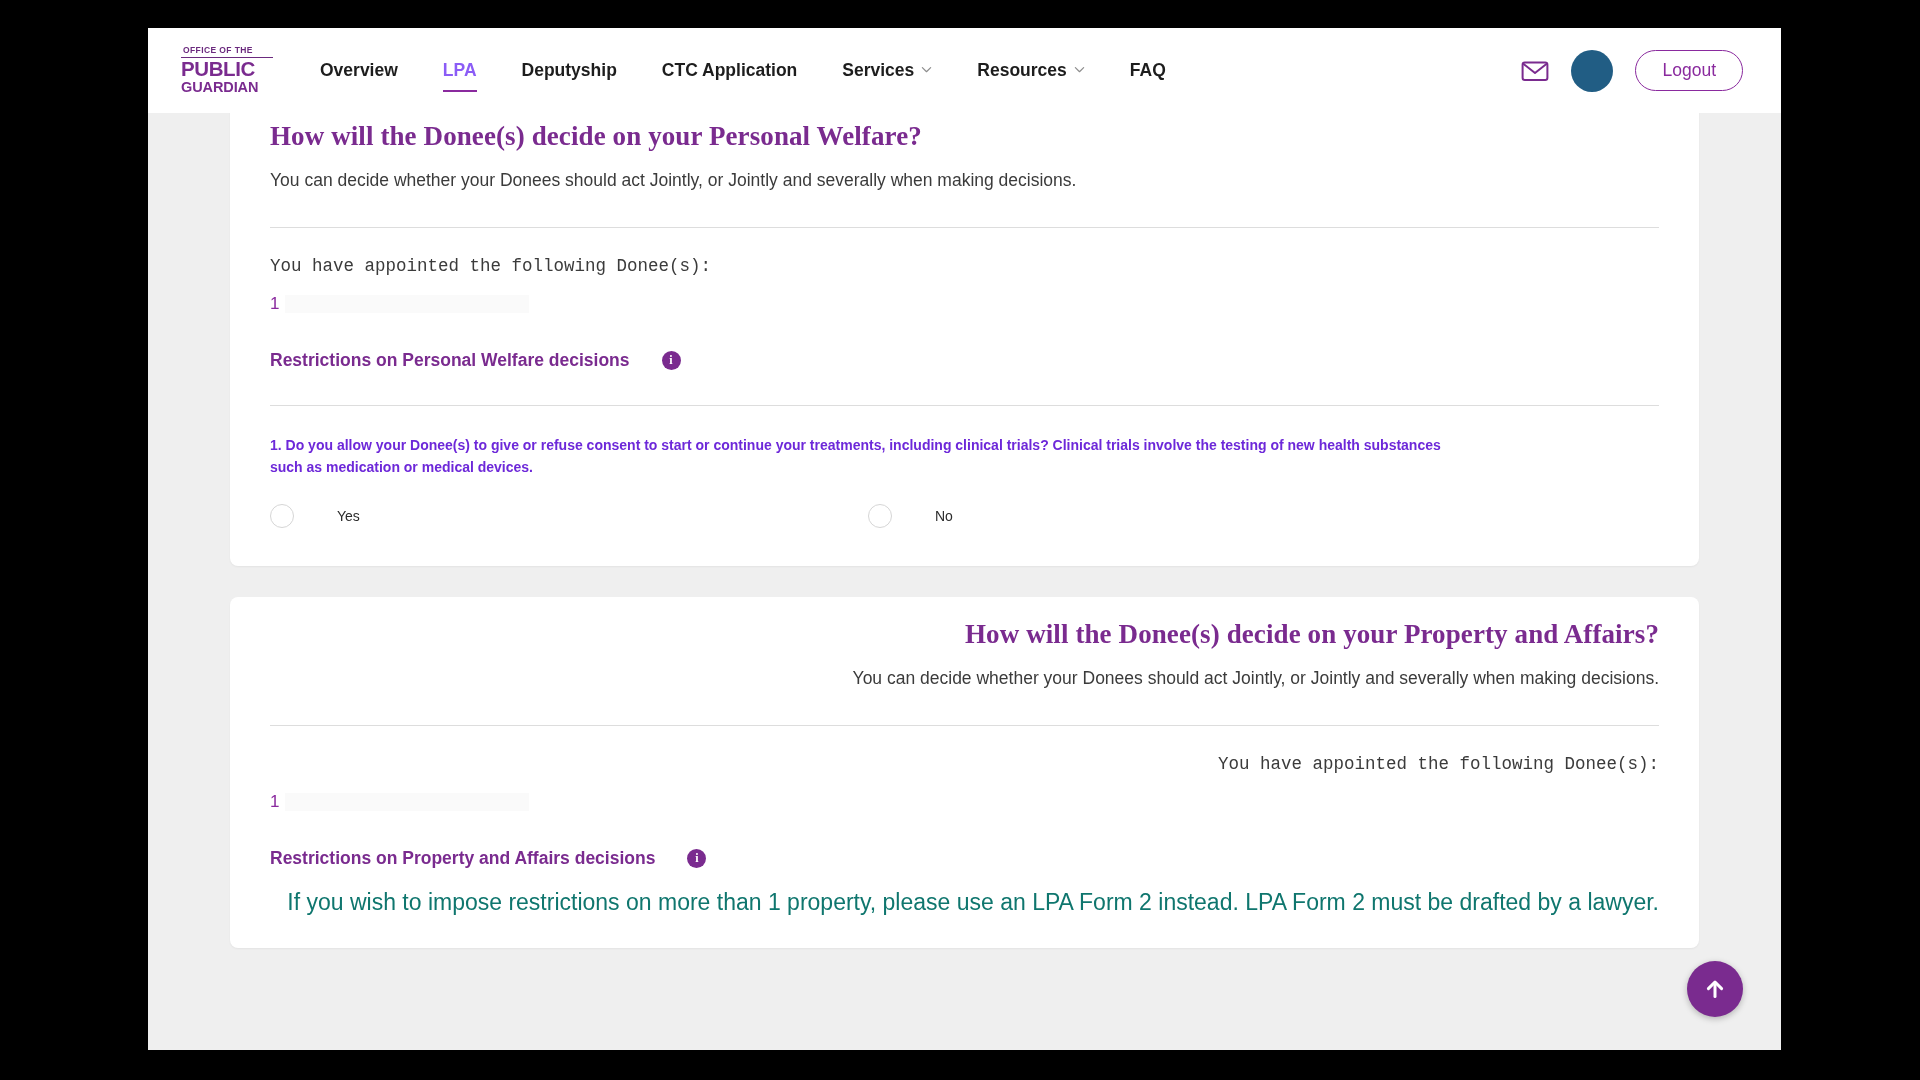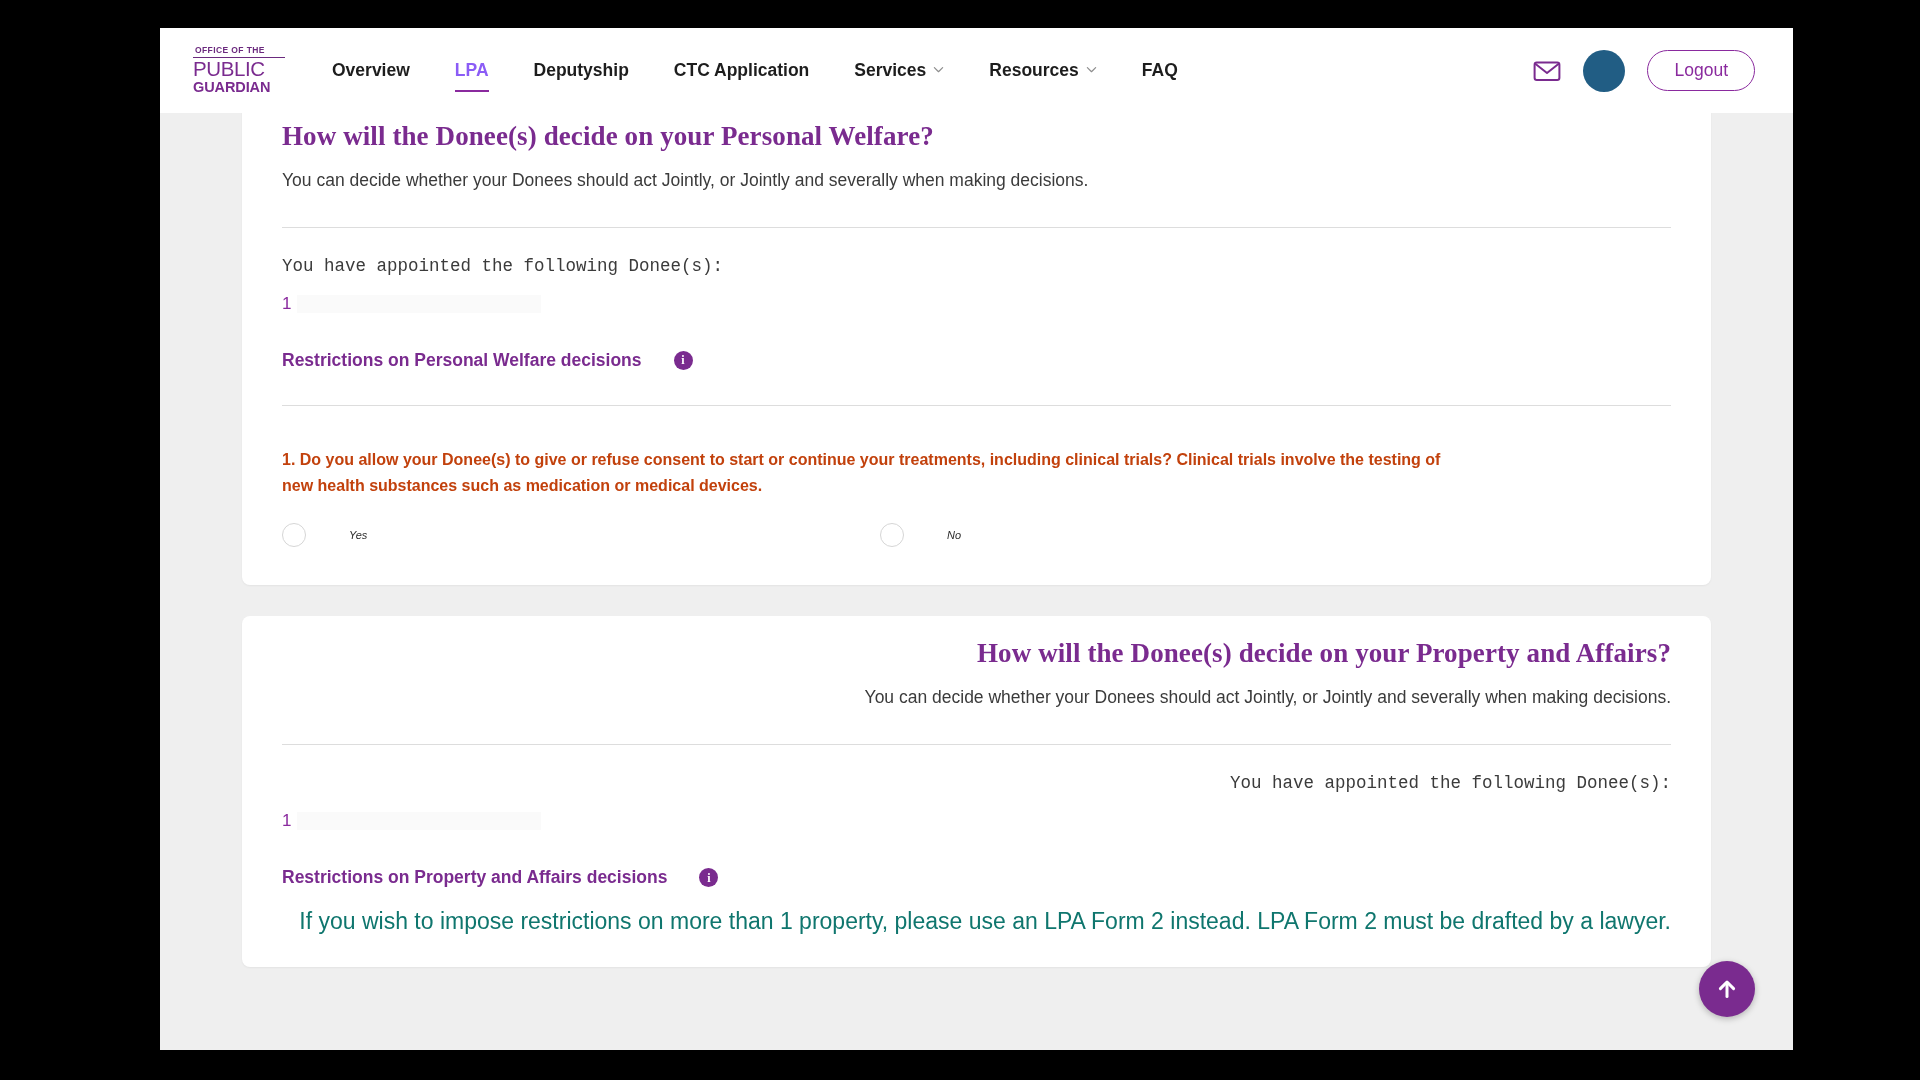--- a/index.html
+++ b/index.html
@@ -8,21 +8,21 @@
   html, body {
     width: 1920px;
     height: 1080px;
     overflow: hidden;
     background: #000000;
     font-family: "Liberation Sans", sans-serif;
   }
 
   .screen {
     position: absolute;
-    left: 12px; top: 0;
+    left: 0; top: 0;
     width: 1540px; height: 1080px;
     background: #000000;
   }
 
   
   .viewport {
     position: absolute;
     left: 148px;
     top: 28px;
     width: 1633px;
@@ -62,21 +62,21 @@
     padding-left: 2px;
   }
   .brand-rule {
     height: 1.5px;
     background: #6b2a7e;
     margin: 1px 0 1px 0;
     width: 100%;
   }
   .brand-line2 {
     font-size: 20.5px;
-    font-weight: 400;
+    font-weight: 700;
     letter-spacing: -0.4px;
     color: #7a2b8f;
     line-height: 1.0;
   }
   .brand-line3 {
     font-size: 14.5px;
     font-weight: 800;
     letter-spacing: -0.1px;
     color: #7a2b8f;
     line-height: 1.05;
@@ -237,24 +237,24 @@
     font-weight: 700;
     font-family: "Liberation Serif", serif;
     display: flex;
     align-items: center;
     justify-content: center;
     margin-left: 32px;
     cursor: pointer;
     line-height: 1;
   }
   .question {
-    font-size: 16px;
+    font-size: 14px;
     font-weight: 600;
-    color: #c2410c;
-    margin-top: 41px;
+    color: #6d28d9;
+    margin-top: 28px;
     line-height: 1.62;
     max-width: 1190px;
   }
   .options {
     display: flex;
     margin-top: 25px;
   }
   .option {
     display: flex;
     align-items: center;
@@ -262,24 +262,23 @@
   }
   .option-yes { width: 598px; }
   .radio {
     width: 24px; height: 24px;
     border-radius: 50%;
     border: 1.4px solid #d6d6d6;
     background: #ffffff;
     flex: none;
   }
   .option-label {
-    font-size: 11px;
+    font-size: 14px;
     color: #2c2c2c;
     margin-left: 43px;
-    font-style: italic;
   }
   .note {
     font-size: 23px;
     color: #0f766e;
     margin-top: 18px;
     line-height: 1.35;
   }
 
   
   .fab {

